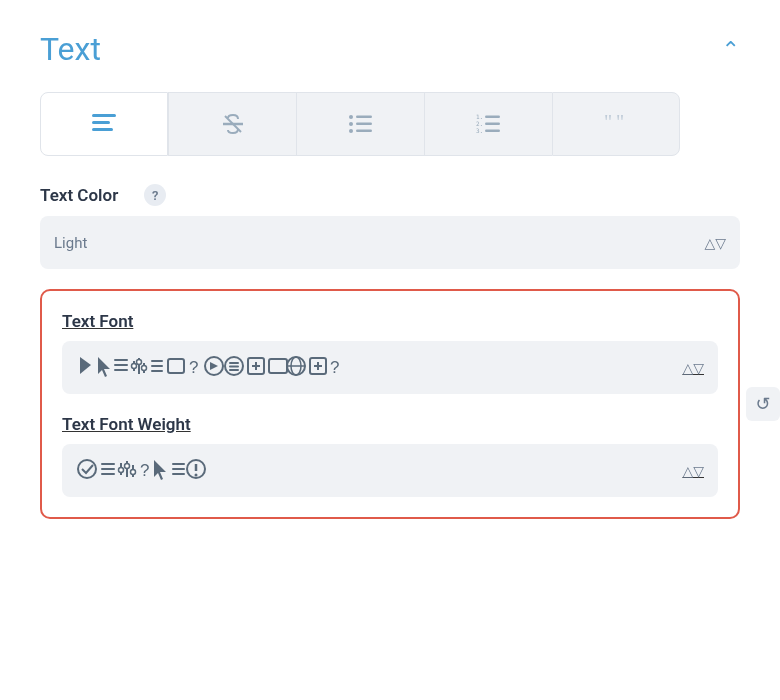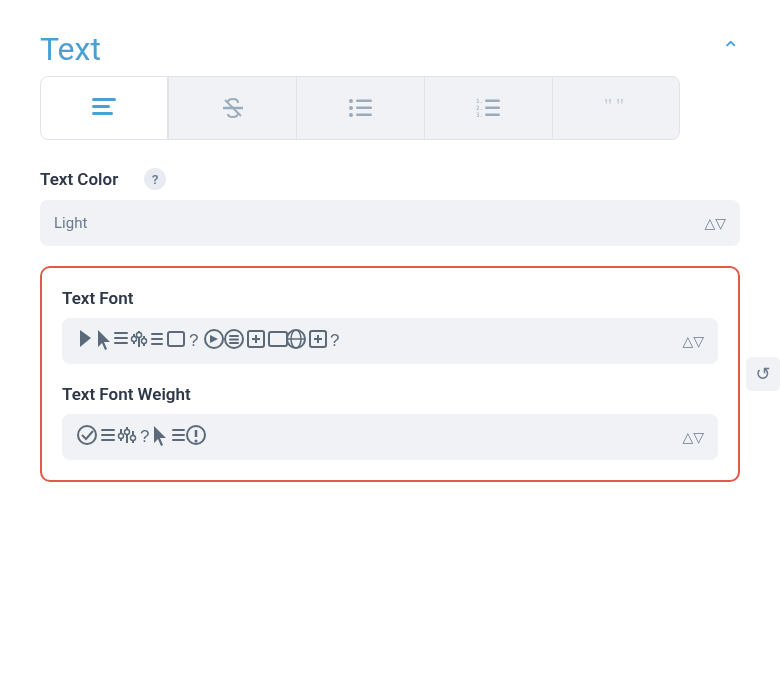--- a/index.html
+++ b/index.html
@@ -10,21 +10,21 @@
       width: 780px;
       min-height: 700px;
       padding: 30px 40px;
       color: #333;
     }
 
     .section-header {
       display: flex;
       justify-content: space-between;
       align-items: center;
-      margin-bottom: 8px;
+      margin-bottom: 24px;
     }
 
     .section-title {
       font-size: 32px;
       font-weight: 400;
       color: #4a9fd5;
     }
 
     .chevron-up {
       color: #4a9fd5;
@@ -100,21 +100,21 @@
       font-size: 13px;
       display: flex;
       align-items: center;
       justify-content: center;
       font-weight: 600;
       cursor: pointer;
     }
 
     .select-control {
       width: 100%;
-      height: 46px;
+      height: 53px;
       background: #f0f2f5;
       border: none;
       border-radius: 8px;
       padding: 0 14px;
       display: flex;
       align-items: center;
       justify-content: space-between;
       cursor: pointer;
     }
 
@@ -150,20 +150,21 @@
       display: flex;
       align-items: center;
       justify-content: center;
       cursor: pointer;
       font-size: 18px;
       color: #6b7a8d;
     }
 
     .highlight-box .field-section {
       margin-bottom: 20px;
+      text-decoration: underline;
     }
 
     .highlight-box .field-section:last-child {
       margin-bottom: 0;
     }
 
     .icon-select-value {
       font-size: 15px;
       color: #5a6a7a;
       letter-spacing: 1px;

